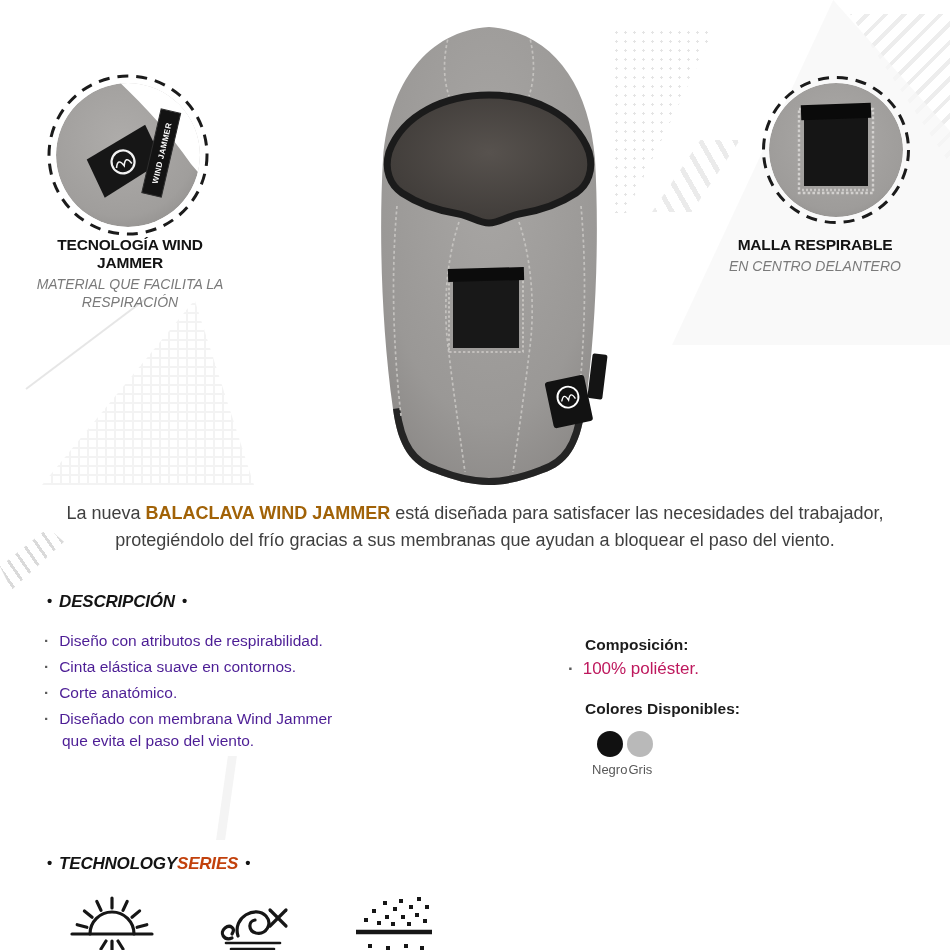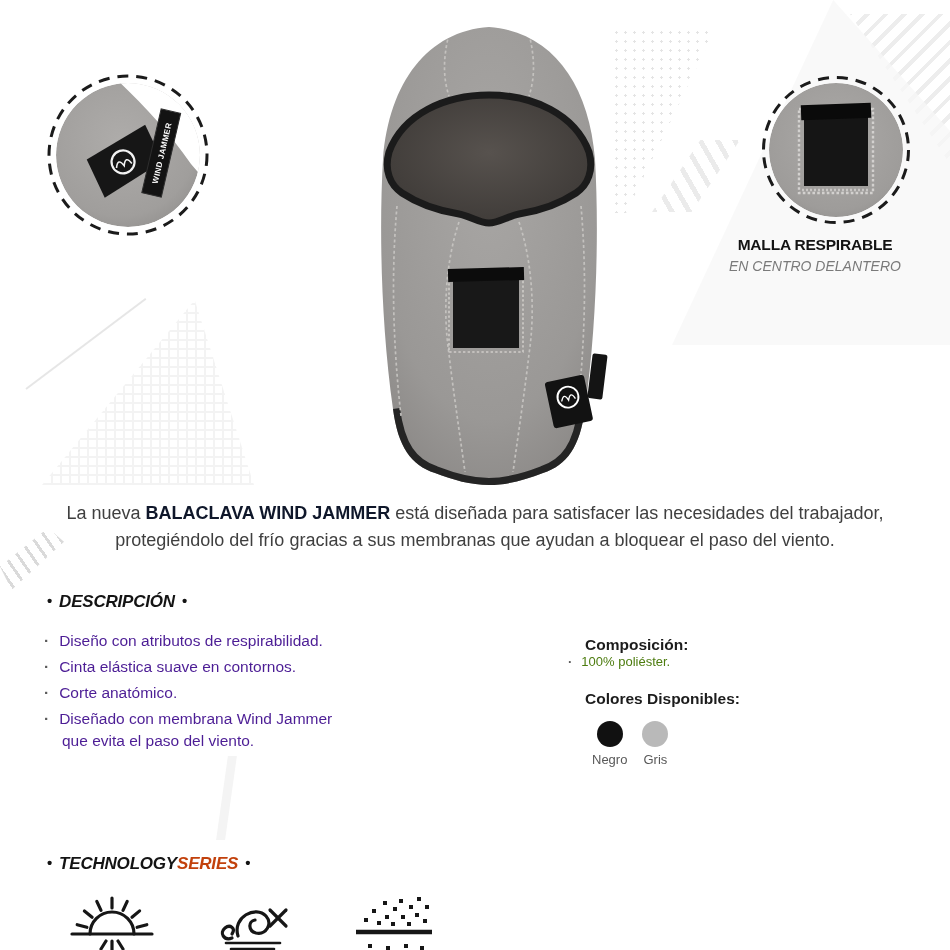--- a/index.html
+++ b/index.html
@@ -33,40 +33,40 @@
 
   
   .callout-photo{position:absolute;}
   .callout-caption{position:absolute;text-align:center;}
   .callout-title{font-weight:800;font-size:15.5px;color:#131313;letter-spacing:-0.2px;line-height:1.15;}
   .callout-sub{font-style:italic;font-size:14px;color:#7a7a7a;line-height:1.3;margin-top:3px;}
 
   
   .intro{left:0;top:500px;width:100%;text-align:center;font-size:18px;line-height:27px;color:#3f3f3f;}
   .intro .inner{display:inline-block;max-width:880px;}
-  .intro b{color:#0f172a;font-weight:800;}
+  .intro b{color:#a16207;font-weight:800;}
 
   
   .sec-heading{font-style:italic;font-weight:800;font-size:17px;color:#141414;letter-spacing:-0.2px;}
   .sec-heading .dot{font-weight:800;font-style:normal;margin:0 7px;font-size:15px;position:relative;top:-1px;}
   .sec-heading .light{font-weight:700;color:#c2410c;}
 
   
   .desc-list{left:44px;top:630px;width:318px;list-style:none;margin:0;padding:0;}
   .desc-list li{font-size:15.5px;color:#4c1d95;line-height:1.42;margin-bottom:4px;
     padding-left:18px;text-indent:-18px;}
   .desc-list li::before{content:"·";font-weight:700;color:#5a5a5a;margin-right:10px;}
 
   
   .right-col{left:568px;top:636px;width:250px;}
   .col-heading{font-weight:800;font-size:15.5px;color:#1c1c1c;margin-left:17px;}
-  .col-item{font-size:13px;color:#4d7c0f;padding-left:17px;text-indent:-17px;}
+  .col-item{font-size:17px;color:#be185d;margin-top:5px;padding-left:17px;text-indent:-17px;}
   .col-item::before{content:"·";font-weight:700;color:#5a5a5a;margin-right:9px;}
   .colors-heading{margin-top:21px;}
-  .swatch-row{display:flex;gap:15px;margin:13px 0 0 24px;}
+  .swatch-row{display:flex;margin:13px 0 0 24px;}
   .swatch{display:flex;flex-direction:column;align-items:center;gap:5px;}
   .swatch .chip{width:26px;height:26px;border-radius:50%;}
   .swatch .lbl{font-size:13px;color:#585858;}
 
   
   .tech-heading{left:40px;top:854px;}
   .tech-icons{position:absolute;pointer-events:none;}
 </style>
 </head>
 <body>
@@ -102,20 +102,24 @@
         <path d="M72,93 q4,-10 8,0 q4,-10 8,0" fill="none" stroke="#f2f2f2" stroke-width="1.6"></path>
       </g>
       <g transform="rotate(13 116 82)">
         <rect x="106" y="38" width="20" height="86" fill="#131313" stroke="#2e2e2e" stroke-width="1"></rect>
         <text transform="rotate(-90 116 81)" x="116" y="84.5" text-anchor="middle" font-size="8" font-weight="700" fill="#ffffff" letter-spacing="0.4">WIND JAMMER</text>
       </g>
     </g>
     <circle cx="83" cy="83" r="79" fill="none" stroke="#1b1b1b" stroke-width="3" stroke-dasharray="11 8"></circle>
   </svg>
 
+  <div class="callout-caption" style="left:24px;top:236px;width:212px;">
+    <div class="callout-title">TECNOLOGÍA WIND JAMMER</div>
+    <div class="callout-sub">MATERIAL QUE FACILITA LA RESPIRACIÓN</div>
+  </div>
 
   <svg class="callout-photo" style="left:760px;top:74px;" width="152" height="152" viewBox="0 0 152 152">
     <defs>
       <radialGradient id="fabR" cx="50%" cy="42%" r="75%">
         <stop offset="0%" stop-color="#acaaa8"></stop>
           <stop offset="70%" stop-color="#9e9c9a"></stop>
         <stop offset="100%" stop-color="#898785"></stop>
       </radialGradient>
       <clipPath id="clipR">
           <circle cx="76" cy="76" r="67"></circle>

